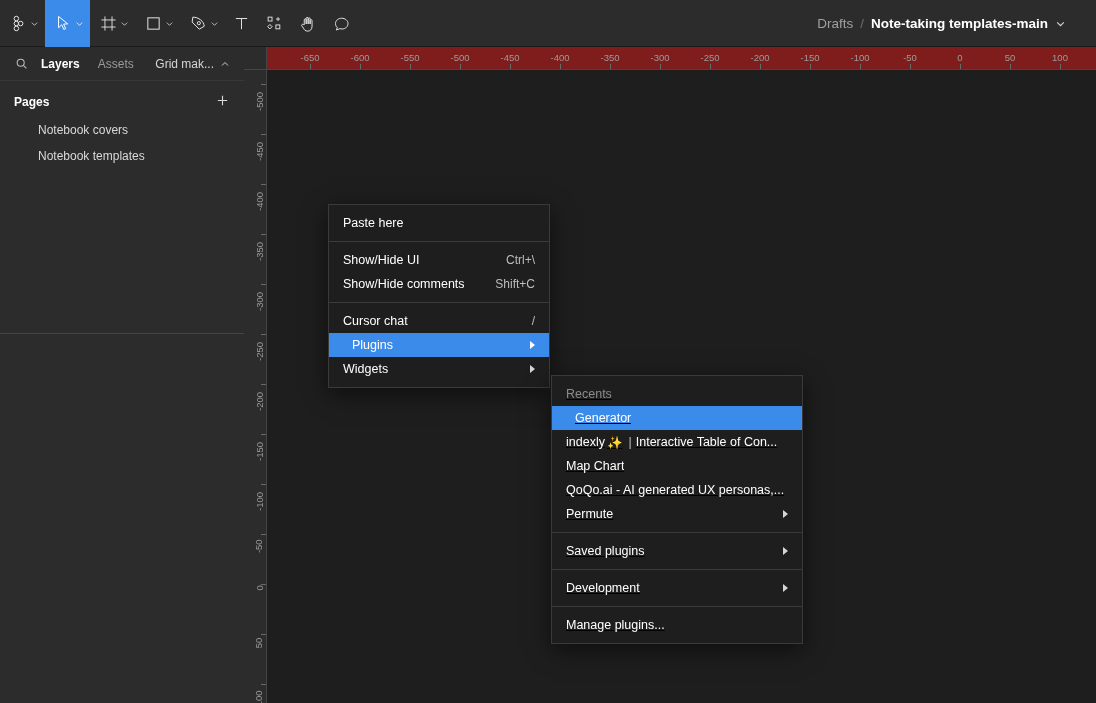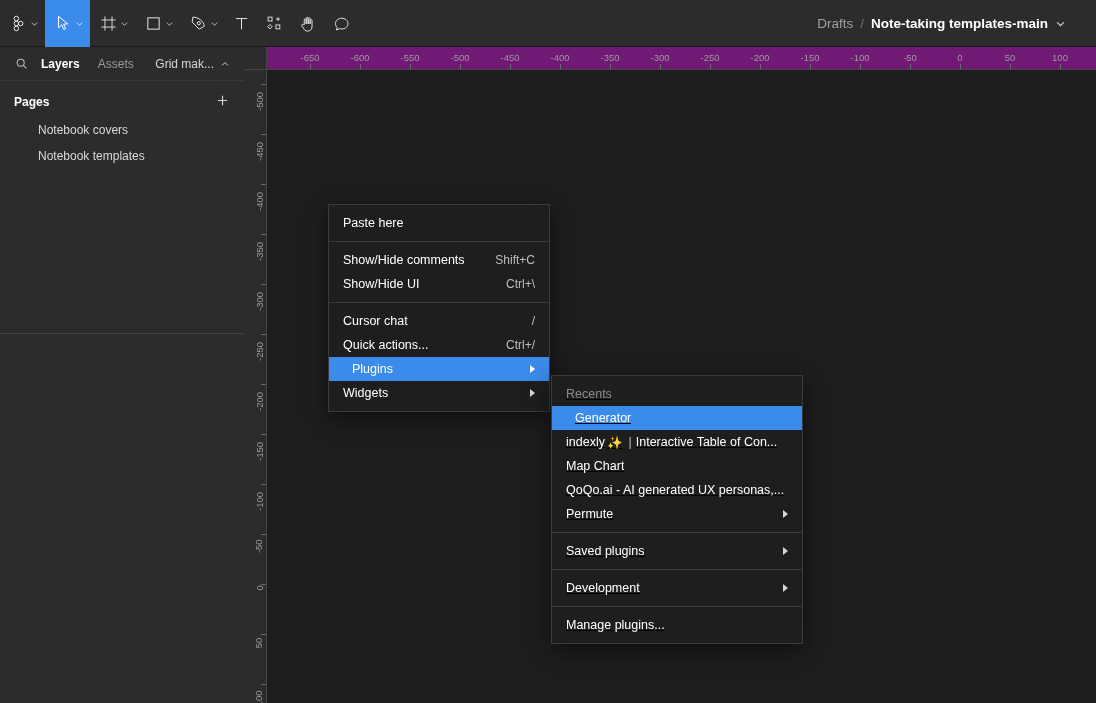--- a/index.html
+++ b/index.html
@@ -83,21 +83,21 @@
 
   
   .canvas {
     position: absolute; top: 47px; left: 244px;
     width: 852px; height: 656px;
     background: #1e1e1e;
   }
   .ruler-h {
     position: absolute; top: 0; left: 0;
     width: 852px; height: 23px;
-    background: #701a75;
+    background: #7f1d1d;
     border-bottom: 1px solid #454545;
     overflow: hidden;
   }
   .ruler-v {
     position: absolute; top: 23px; left: 0;
     width: 23px; height: 633px;
     background: #2c2c2c;
     border-right: 1px solid #454545;
     overflow: hidden;
   }
@@ -374,37 +374,33 @@
 
   <div class="menu ctx-menu">
 
     <div class="mi">
       <span class="txt">Paste here</span>
     </div>
 
     <div class="sep"></div>
 
     <div class="mi">
+      <span class="txt">Show/Hide UI</span>
+      <span class="shortcut">Ctrl+\</span>
+    </div>
+    <div class="mi">
       <span class="txt">Show/Hide comments</span>
       <span class="shortcut">Shift+C</span>
     </div>
-    <div class="mi">
-      <span class="txt">Show/Hide UI</span>
-      <span class="shortcut">Ctrl+\</span>
-    </div>
 
     <div class="sep"></div>
 
     <div class="mi">
       <span class="txt">Cursor chat</span>
       <span class="shortcut">/</span>
-    </div>
-    <div class="mi">
-      <span class="txt">Quick actions...</span>
-      <span class="shortcut">Ctrl+/</span>
     </div>
     <div class="mi highlight">
       <span class="txt">Plugins</span>
       <span class="arrow"></span>
     </div>
     <div class="mi">
       <span class="txt">Widgets</span>
       <span class="arrow"></span>
     </div>
   </div>

